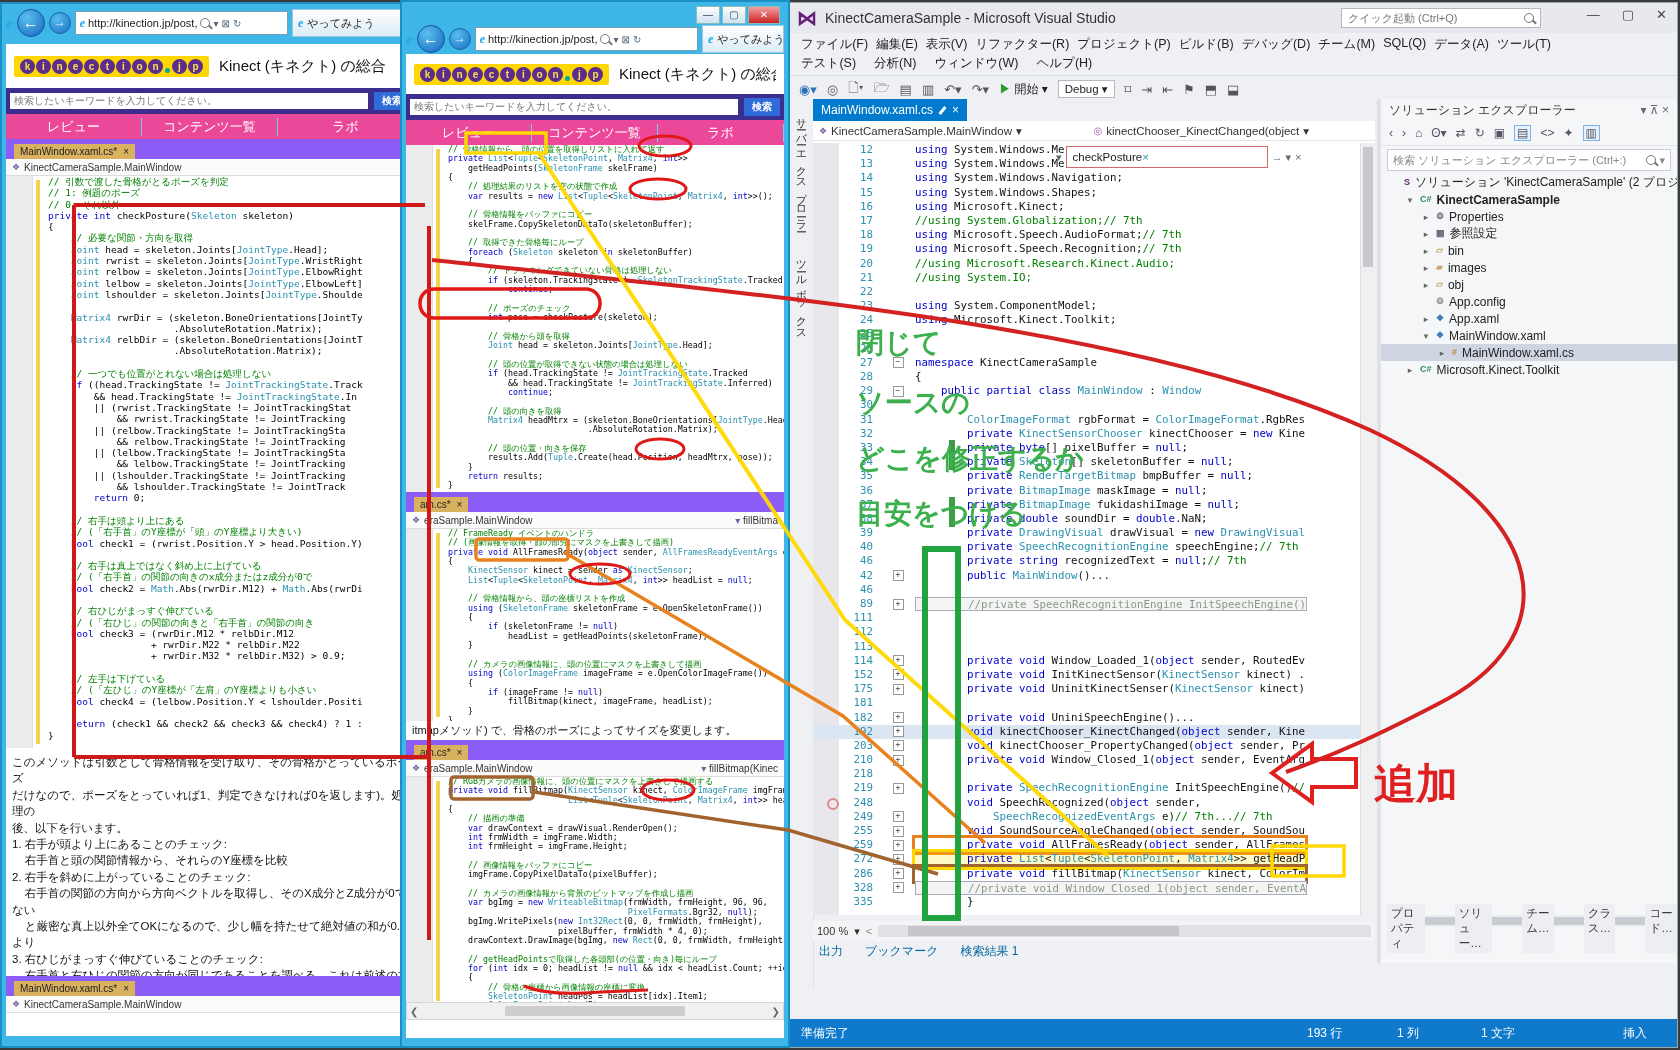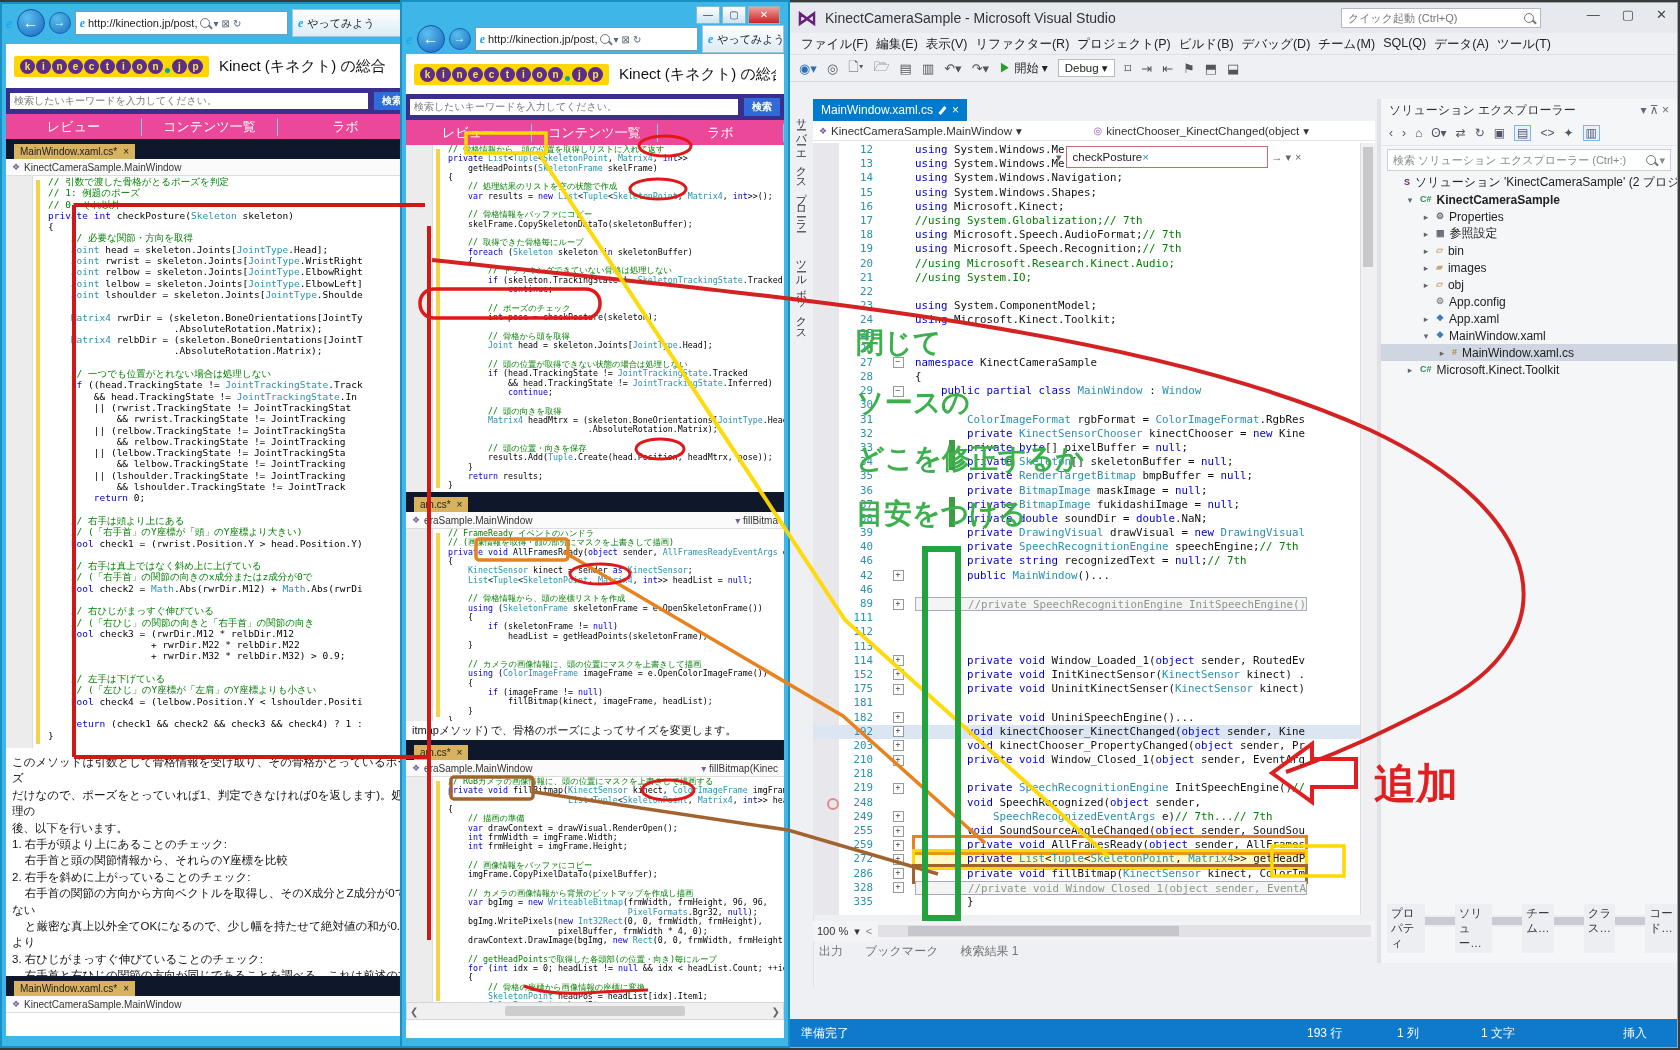--- a/index.html
+++ b/index.html
@@ -25,21 +25,21 @@
   .klogo .c{width:15px;height:15px;border-radius:50%;background:#5b2d8e;color:#ffe14d;font-size:10px;font-weight:bold;
             text-align:center;line-height:15px;display:inline-block}
   .klogo .dot{width:5px;height:5px;border-radius:50%;background:#0aa3a3;display:inline-block;margin:8px 1px 0}
   .site-title{font-size:15px;color:#111;white-space:nowrap;overflow:hidden}
   .site-search{height:22px;background:#3c2e8e;display:flex;align-items:center;padding:2px 4px;gap:6px}
   .ssi{flex:1;background:#fff;height:16px;font-size:10px;color:#777;display:flex;align-items:center;padding:0 4px;
        white-space:nowrap;overflow:hidden}
   .ssb{background:#2f6bd9;color:#fff;font-size:10px;font-weight:bold;padding:2px 8px;flex:0 0 auto}
   .site-nav{height:25px;background:#ec4899;color:#fff;display:flex;align-items:center;font-size:13px}
   .site-nav span{flex:1;text-align:center;border-right:1px solid #6fd0f0;white-space:nowrap;overflow:hidden}
-  .etabs{height:20px;background:#0f172a;display:flex;align-items:flex-end;padding-left:8px}
+  .etabs{height:20px;background:#8b5cf6;display:flex;align-items:flex-end;padding-left:8px}
   .etab{background:#d8b25f;color:#222;font-size:10px;padding:2px 6px;display:flex;gap:6px;align-items:center;white-space:nowrap}
   .ebread{height:16px;background:#fbfbfb;border-bottom:1px solid #ddd;font-size:10px;color:#333;display:flex;gap:4px;
           align-items:center;padding:0 6px;white-space:nowrap;overflow:hidden}
   .cicon{color:#7a5fa0;font-size:9px}
   .ecode{position:relative;background:#fff;font-family:"DejaVu Sans Mono",monospace;overflow:hidden}
   .ecode::before{content:'';position:absolute;left:0;top:0;bottom:0;width:26px;background:#ececec;border-right:1px solid #ddd}
   .ybar{position:absolute;left:30px;top:4px;bottom:4px;width:4px;background:#f5d24b}
   .ecode .cl{padding-left:42px;white-space:pre;overflow:hidden}
   .b1c .cl{height:11.3px;line-height:11.3px;font-size:9.5px}
   .b2c .cl{height:9.35px;line-height:9.35px;font-size:8.3px}
@@ -93,21 +93,21 @@
   .vs-search{position:absolute;left:243px;top:46px;height:24px;display:flex;align-items:center;gap:4px}
   .sbox{width:188px;height:20px;background:#fff;border:1px solid #d06a6a;display:flex;align-items:center;
         justify-content:flex-start;font-size:11.5px;color:#222;padding:0 6px}
   .sbtn{color:#666;font-size:11px}
   .vs-vscroll{position:absolute;right:0;top:44px;bottom:0;width:14px;background:#f0f0f2;border-left:1px solid #ddd}
   .vs-vscroll .vthumb{position:absolute;left:2px;right:2px;top:4px;height:120px;background:#c8c8cc}
   .vs-zoom{position:absolute;left:24px;bottom:106px;width:562px;height:20px;background:#f4f4f6;display:flex;
            align-items:center;gap:6px;font-size:11px;color:#333;padding:0 4px;box-sizing:border-box}
   .vs-zoom .zbar{flex:1;height:12px;background:#e2e2e6;position:relative}
   .vs-zoom .zbar i{position:absolute;left:6%;width:55%;top:1px;bottom:1px;background:#c6c6cc}
-  .vs-ptabs{position:absolute;left:24px;bottom:84px;height:20px;display:flex;gap:22px;font-size:12px;color:#737373;padding-left:6px}
+  .vs-ptabs{position:absolute;left:24px;bottom:84px;height:20px;display:flex;gap:22px;font-size:12px;color:#0369a1;padding-left:6px}
   .vs-se{position:absolute;right:0;top:96px;width:300px;bottom:84px;background:#f5f6f8;border-left:4px solid #dfe1e6;box-sizing:border-box}
   .se-title{height:22px;display:flex;align-items:center;justify-content:space-between;font-size:12px;color:#333;padding:0 8px}
   .se-tools{height:24px;display:flex;gap:9px;align-items:center;font-size:12px;color:#556;padding:0 8px;border-bottom:1px solid #e3e5ea}
   .se-tools .hl{border:1px solid #7eb4ea;background:#e8f2fc;padding:0 2px}
   .se-search{height:20px;margin:3px 6px;background:#fff;border:1px solid #ccd;display:flex;align-items:center;
              justify-content:space-between;font-size:11px;color:#888;padding:0 5px}
   .se-tree{font-size:12px;color:#222;margin-top:2px}
   .trow{height:17px;display:flex;align-items:center;gap:4px;white-space:nowrap;overflow:hidden}
   .trow.selrow{background:#cfd6e2}
   .trow .arr{width:10px;color:#666;font-size:9px;text-align:center;flex:0 0 auto}
@@ -443,20 +443,26 @@
       <span>表示(V)</span>
       <span>リファクター(R)</span>
       <span>プロジェクト(P)</span>
       <span>ビルド(B)</span>
       <span>デバッグ(D)</span>
       <span>チーム(M)</span>
       <span>SQL(Q)</span>
       <span>データ(A)</span>
       <span>ツール(T)</span>
     </div>
+  <div class="vs-menu2">
+      <span>テスト(S)</span>
+      <span>分析(N)</span>
+      <span>ウィンドウ(W)</span>
+      <span>ヘルプ(H)</span>
+    </div>
   <div class="vs-toolbar">
     <span style="color:#2d6fb8">◉▾</span>
     <span>◎</span>
     <span>🗋▾</span>
     <span>🗁</span>
     <span>▤</span>
     <span>▥</span>
     <span>↶▾</span>
     <span>↷▾</span>
     <span class="start"><span class="tri">▶</span> <span>開始</span> ▾</span>

